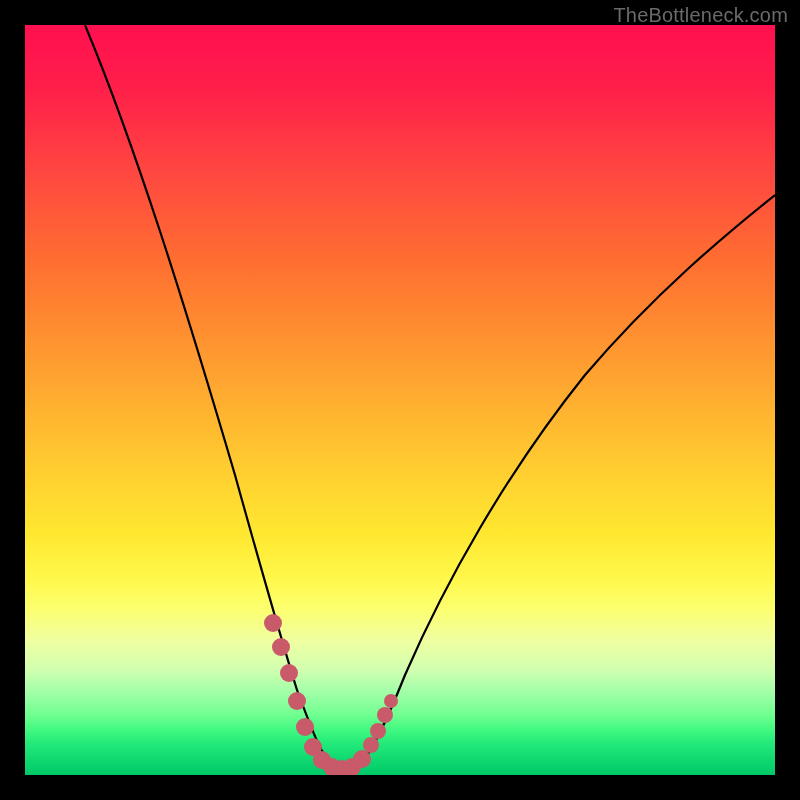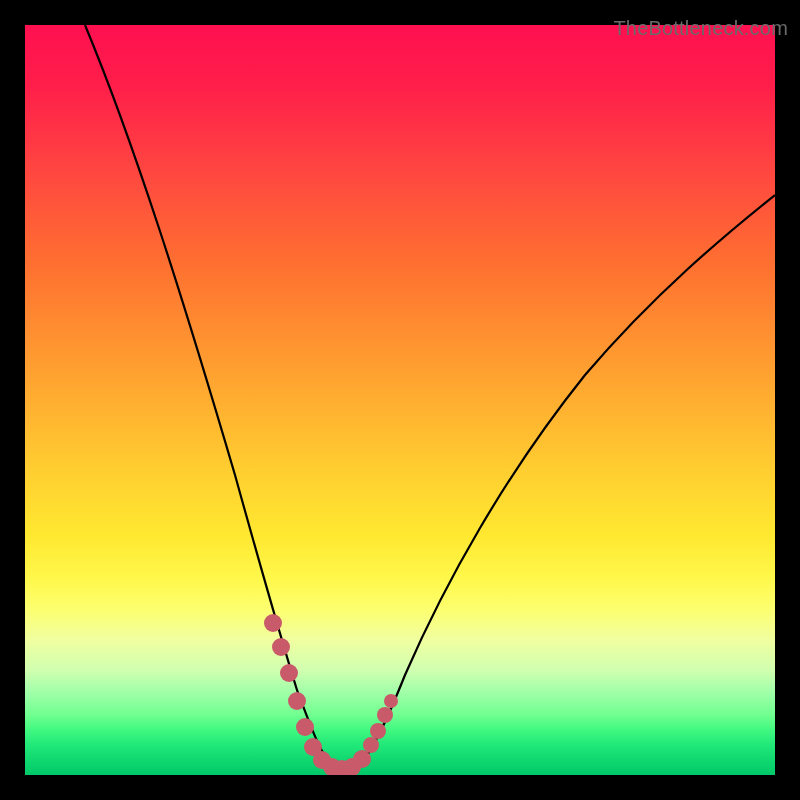--- a/index.html
+++ b/index.html
@@ -43,21 +43,21 @@
     );
   }
   svg.curve {
     position: absolute;
     inset: 0;
     width: 100%;
     height: 100%;
   }
   .watermark {
     position: absolute;
-    top: 17px;
+    top: 4px;
     right: 12px;
     color: #6a6a6a;
     font-size: 20px;
     font-weight: 500;
     letter-spacing: 0.2px;
   }
 </style>
 </head>
 <body>
 

